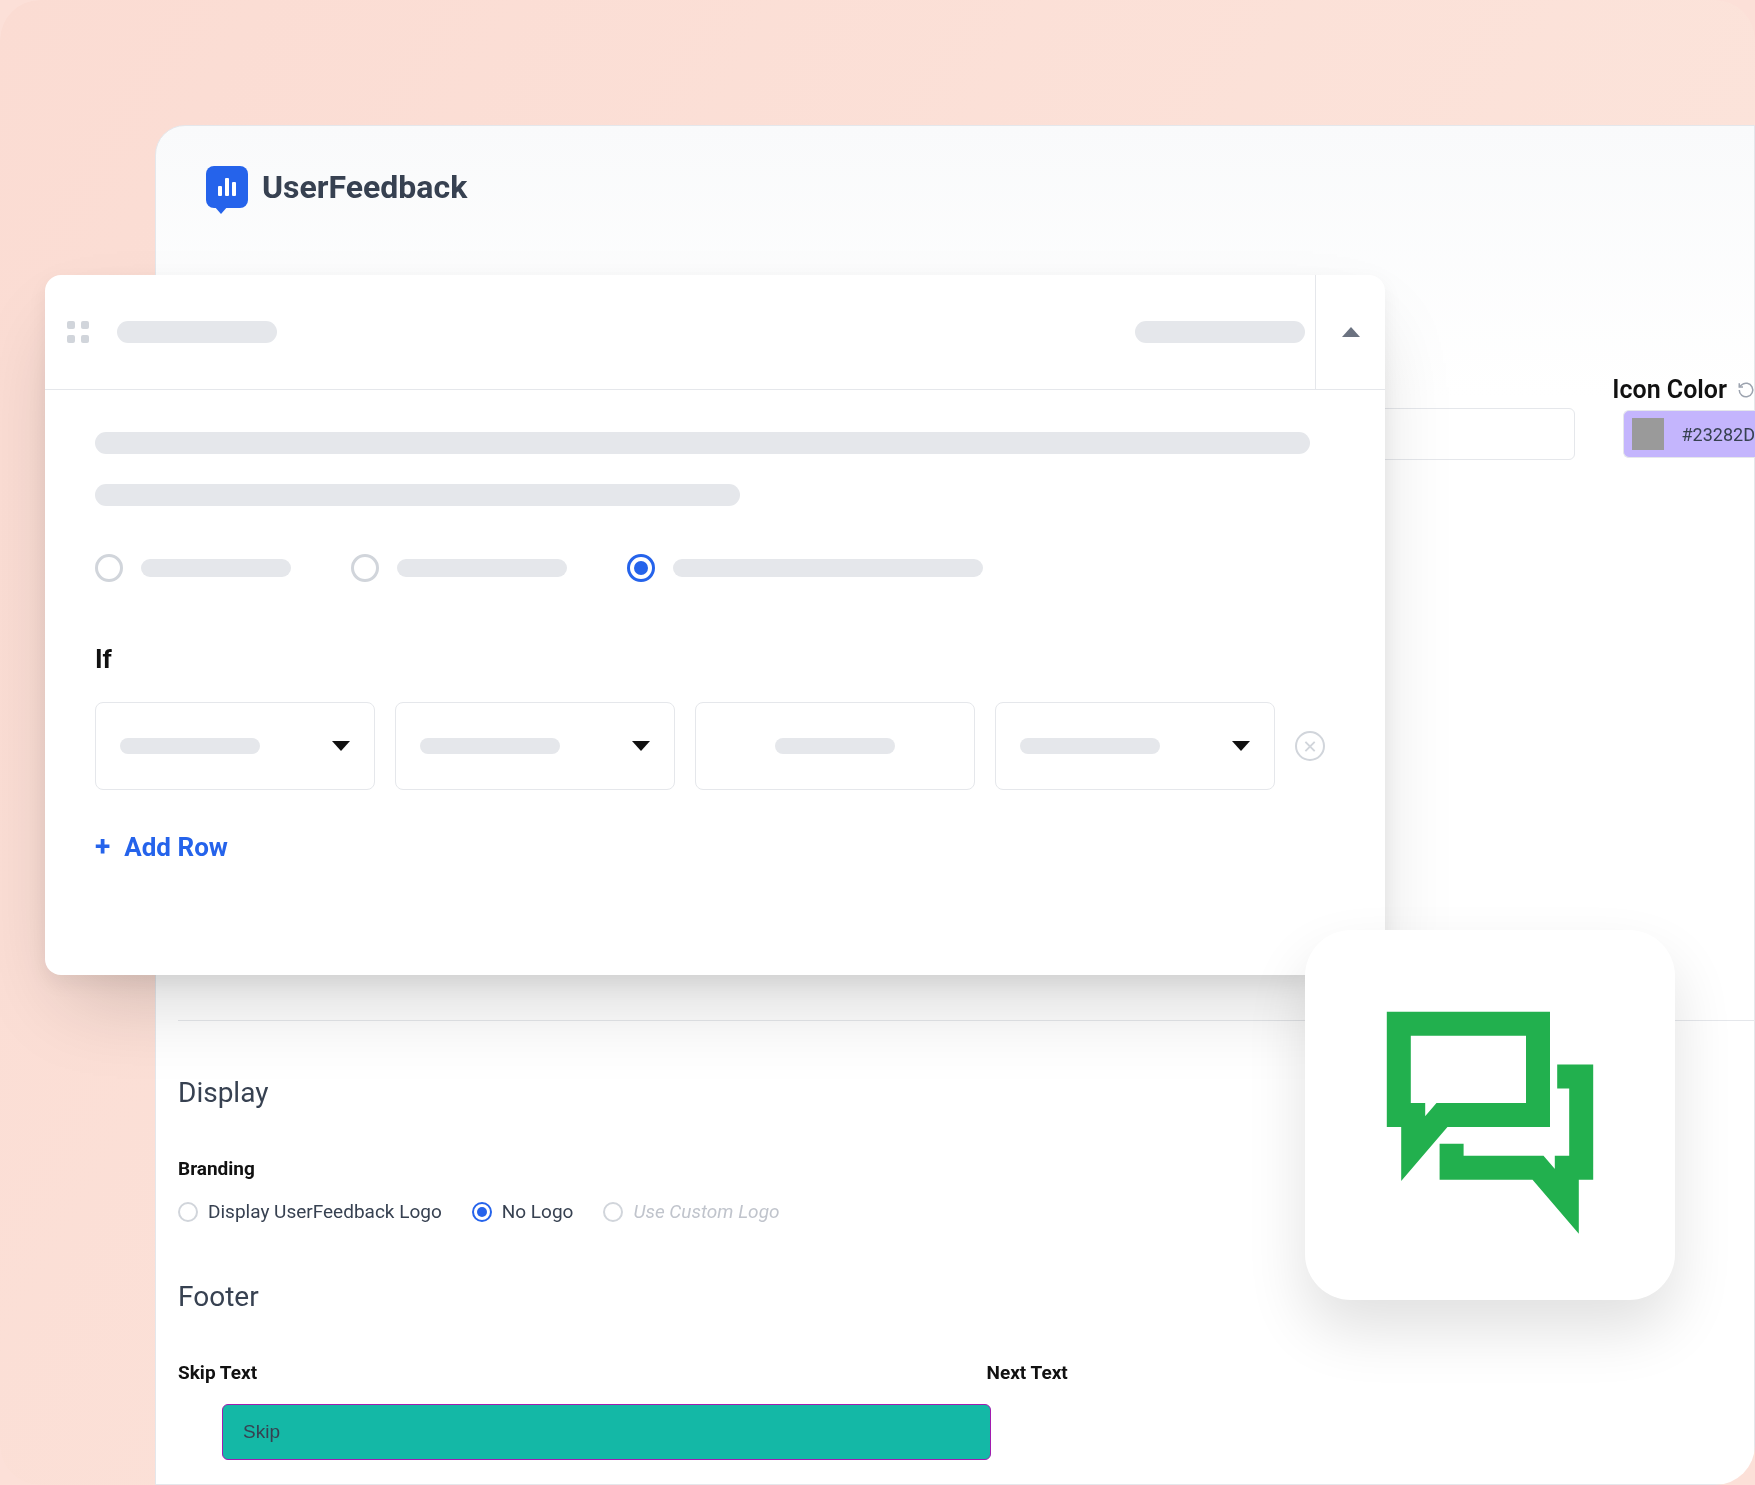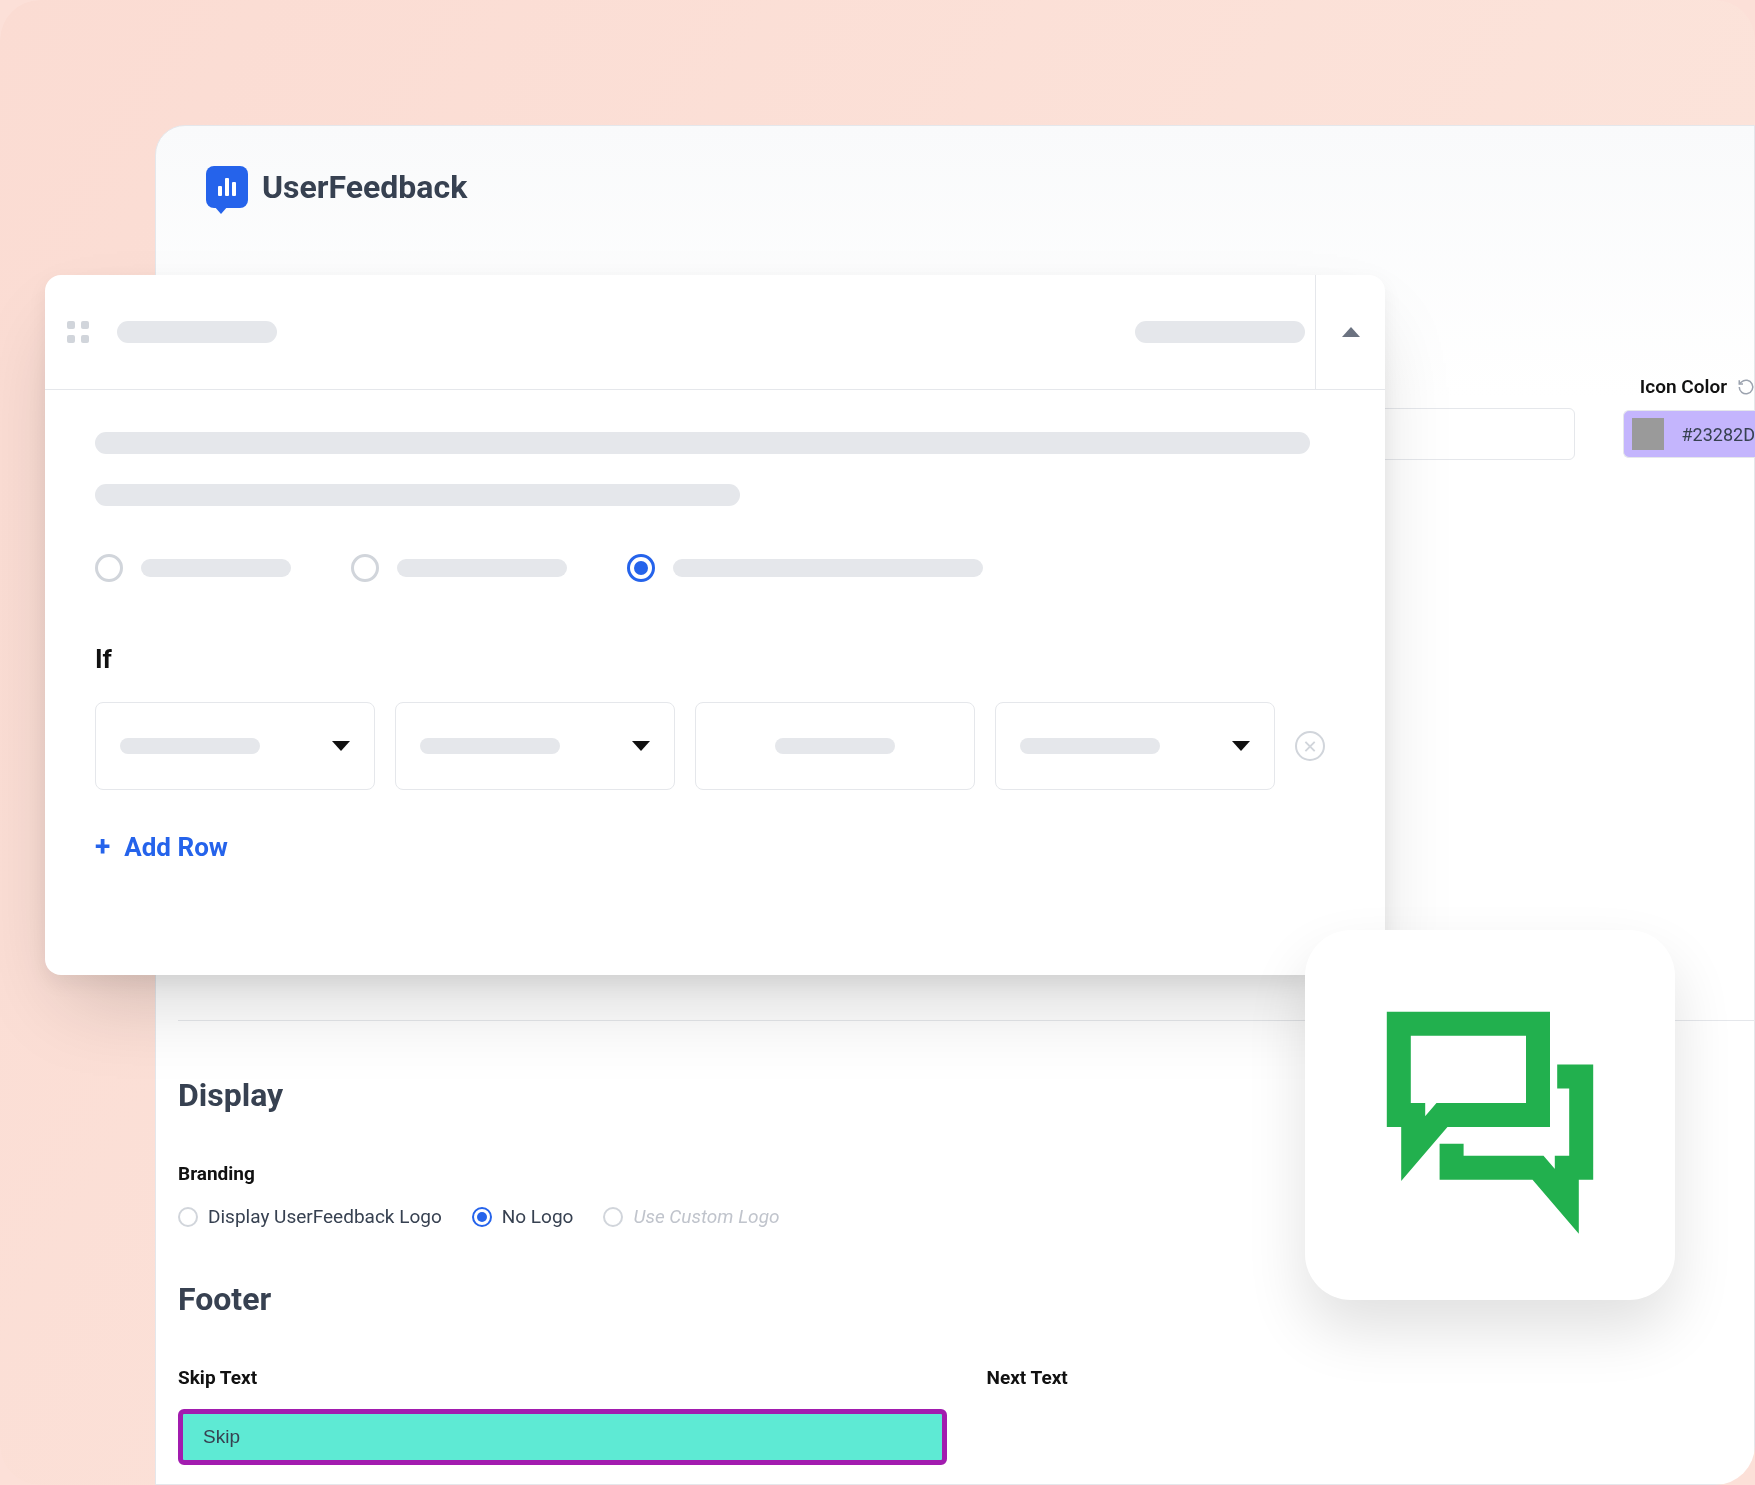--- a/index.html
+++ b/index.html
@@ -77,21 +77,21 @@
     }
     .icon-color-row {
       position: absolute;
       top: 375px;
       right: 0;
       display: flex;
       align-items: center;
       gap: 10px;
     }
     .icon-color-label {
-      font-size: 19px;
+      font-size: 25px;
       font-weight: 600;
       color: #111;
     }
     .reset-icon {
       width: 18px;
       height: 18px;
       color: #9ca3af;
     }
     .color-box-row {
       position: absolute;
@@ -131,22 +131,22 @@
       left: 178px;
       right: 0;
       top: 1020px;
     }
     .section-divider {
       height: 1px;
       background: #e5e7eb;
       margin-bottom: 55px;
     }
     .section-title {
-      font-size: 32px;
-      font-weight: 700;
+      font-size: 28px;
+      font-weight: 400;
       color: #374151;
       margin-bottom: 48px;
     }
     .sub-label {
       font-size: 19px;
       font-weight: 700;
       color: #111;
       margin-bottom: 20px;
     }
     .radio-row {
@@ -188,26 +188,27 @@
       top: 1280px;
     }
     .footer-grid {
       display: flex;
       gap: 40px;
     }
     .footer-col { flex: 1; max-width: 780px; }
     .text-input {
       width: 100%;
       height: 56px;
-      border: 5px solid #a21caf;
+      border: 1px solid #a21caf;
       border-radius: 6px;
       padding: 0 20px;
       font-size: 19px;
       color: #374151;
-      background: #5eead4;
+      background: #14b8a6;
+      margin-left: 44px;
     }
 
     
     .overlay-card {
       position: absolute;
       top: 275px;
       left: 45px;
       width: 1340px;
       height: 700px;
       background: white;

